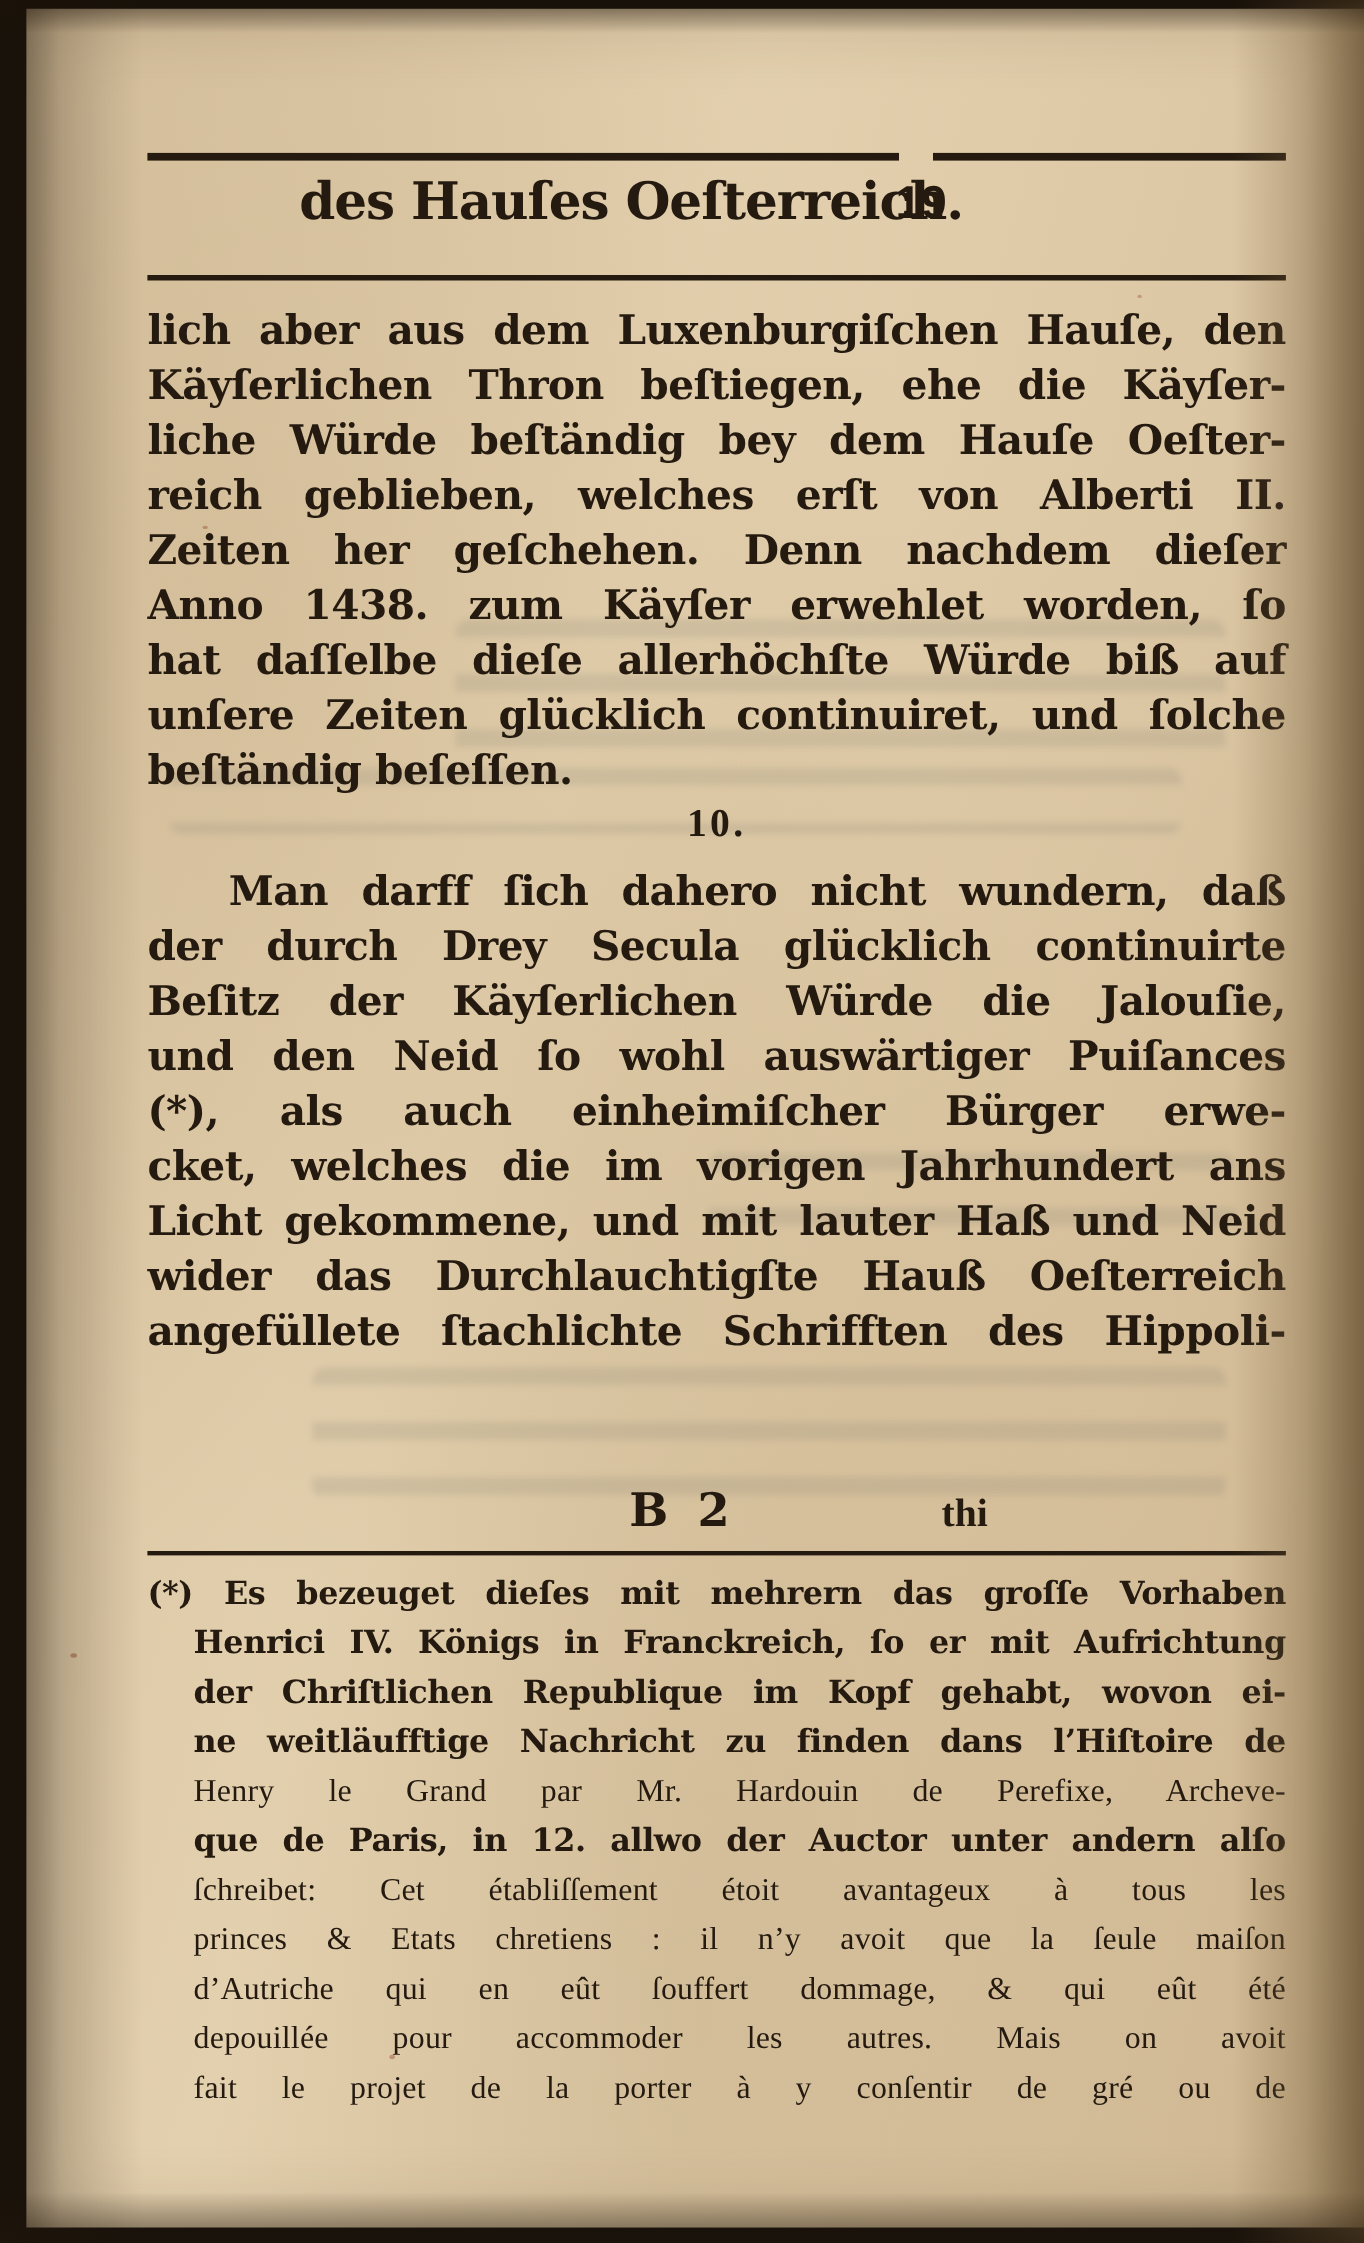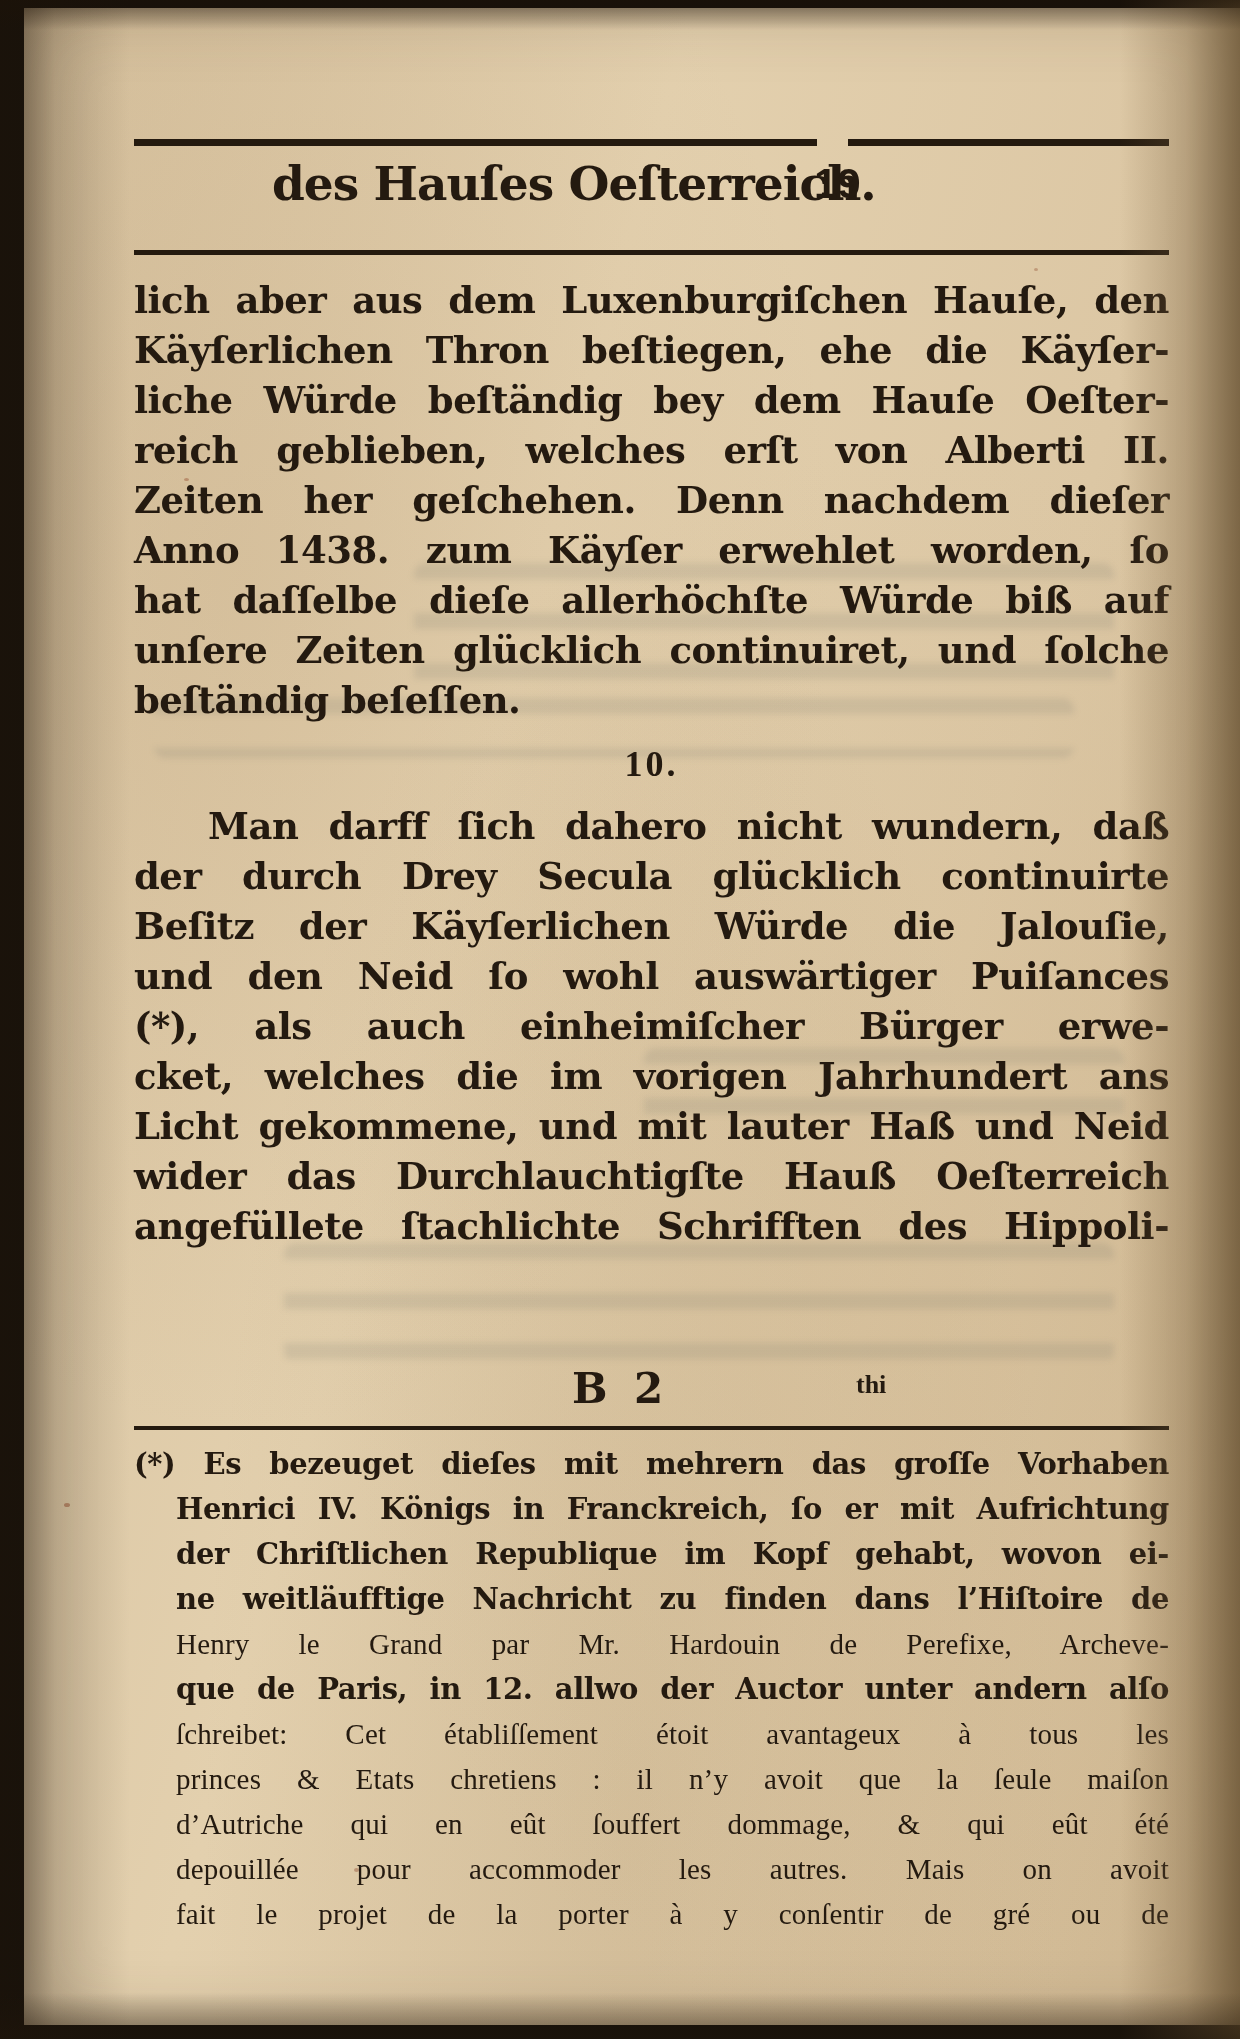--- a/index.html
+++ b/index.html
@@ -75,32 +75,32 @@
   .para2{margin-top:14px;}
   .tline{
     height:50px;line-height:50px;
     font-size:37px;font-weight:700;letter-spacing:-0.5px;
     text-align:justify;text-align-last:justify;
     white-space:nowrap;
   }
   .tline.last{text-align-last:left;}
   .tline.indent{padding-left:74px;}
   .section-num{
-    margin-top:16px;height:46px;line-height:46px;
+    height:46px;line-height:46px;
     text-align:center;font-family:"Liberation Serif",serif;
     font-size:36px;font-weight:700;letter-spacing:3px;
   }
   .sig-row{position:relative;margin-top:113px;height:52px;}
   .sig{
     position:absolute;left:438px;top:0;
     font-size:42px;font-weight:700;letter-spacing:6px;
   }
   .catchword{
     position:absolute;left:722px;top:6px;
-    font-size:26px;font-weight:700;font-family:"Liberation Serif",serif;
+    font-size:36px;font-weight:700;font-family:"Liberation Serif",serif;
   }
   .rule-fn{margin-top:10px;height:4px;}
   
   .footnote{margin-top:12px;}
   .fline{
     height:45px;line-height:45px;
     font-size:29px;
     text-align:justify;text-align-last:justify;
     white-space:nowrap;
   }

